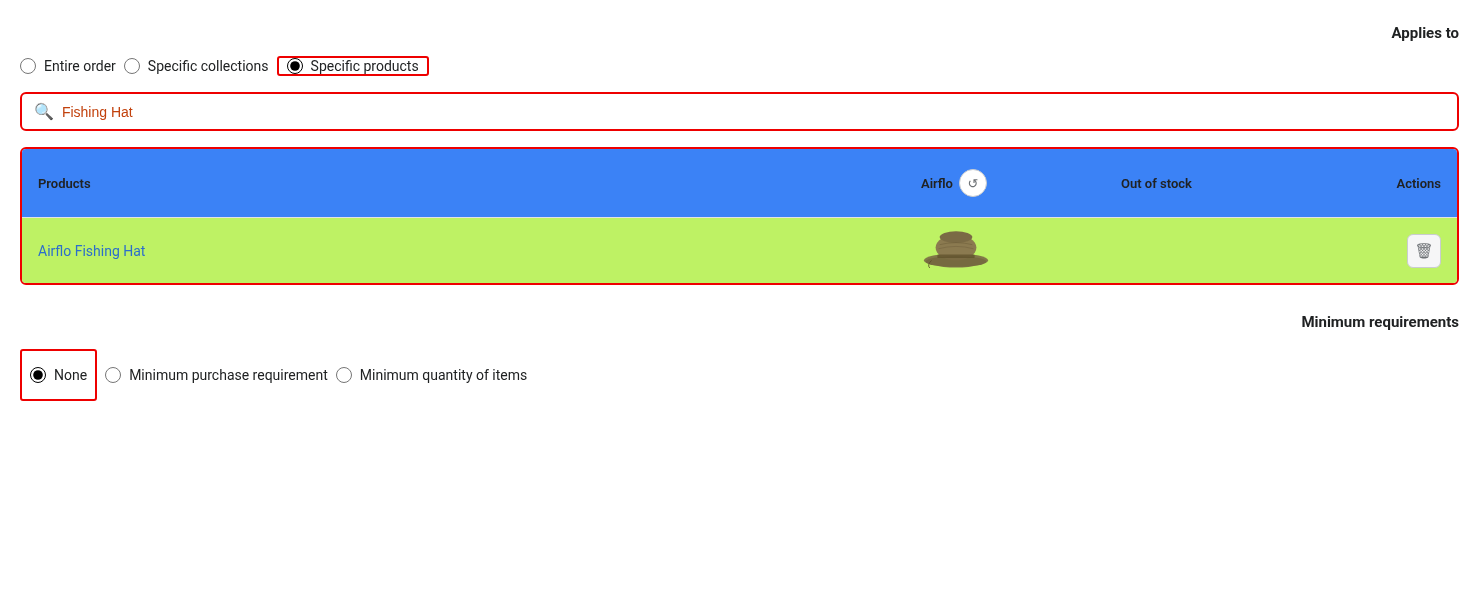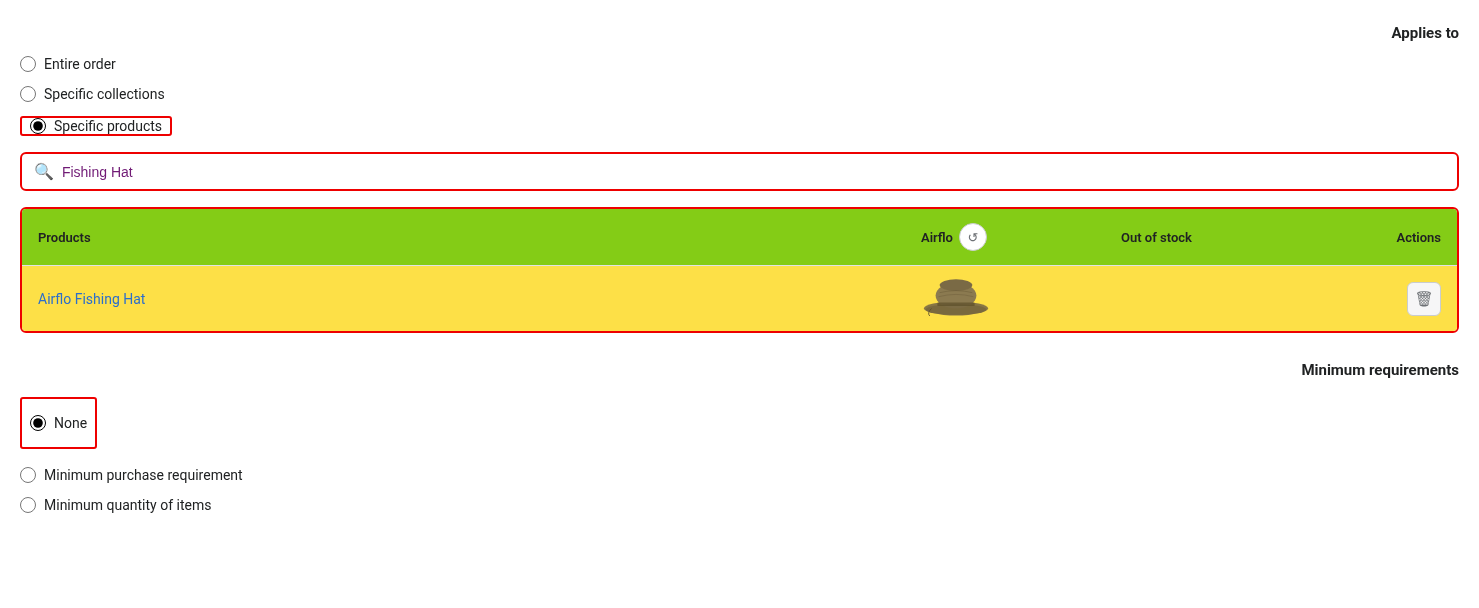--- a/index.html
+++ b/index.html
@@ -13,22 +13,22 @@
 
     .section-title {
       font-size: 15px;
       font-weight: 700;
       margin-bottom: 14px;
       text-align: right;
     }
 
     .radio-group {
       display: flex;
-      flex-direction: column;
-      gap: 14px;
+      flex-direction: row;
+      gap: 8px;
       margin-bottom: 16px;
     }
 
     .radio-label {
       display: flex;
       align-items: center;
       gap: 8px;
       font-size: 14px;
       cursor: pointer;
     }
@@ -63,36 +63,36 @@
     .search-icon {
       color: #6d7175;
       font-size: 16px;
     }
 
     .search-input {
       border: none;
       outline: none;
       font-size: 14px;
       flex: 1;
-      color: #701a75;
+      color: #c2410c;
     }
 
     .table-container {
       border: 2px solid #e00;
       border-radius: 6px;
       overflow: hidden;
       margin-bottom: 28px;
     }
 
     .table-header {
       display: grid;
       grid-template-columns: 1fr 200px 200px 120px;
-      padding: 14px 16px;
+      padding: 20px 16px;
       border-bottom: 1px solid #e1e3e5;
-      background: #84cc16;
+      background: #3b82f6;
     }
 
     .table-header-cell {
       font-weight: 600;
       font-size: 13px;
       color: #202223;
       display: flex;
       align-items: center;
       gap: 6px;
     }
@@ -110,21 +110,21 @@
       font-size: 13px;
       color: #6d7175;
     }
 
     .table-row {
       display: grid;
       grid-template-columns: 1fr 200px 200px 120px;
       padding: 10px 16px;
       align-items: center;
       border-bottom: 1px solid #e1e3e5;
-      background: #fde047;
+      background: #bef264;
     }
 
     .table-row:last-child {
       border-bottom: none;
     }
 
     .product-link {
       color: #2c6ecb;
       text-decoration: none;
       font-size: 14px;

